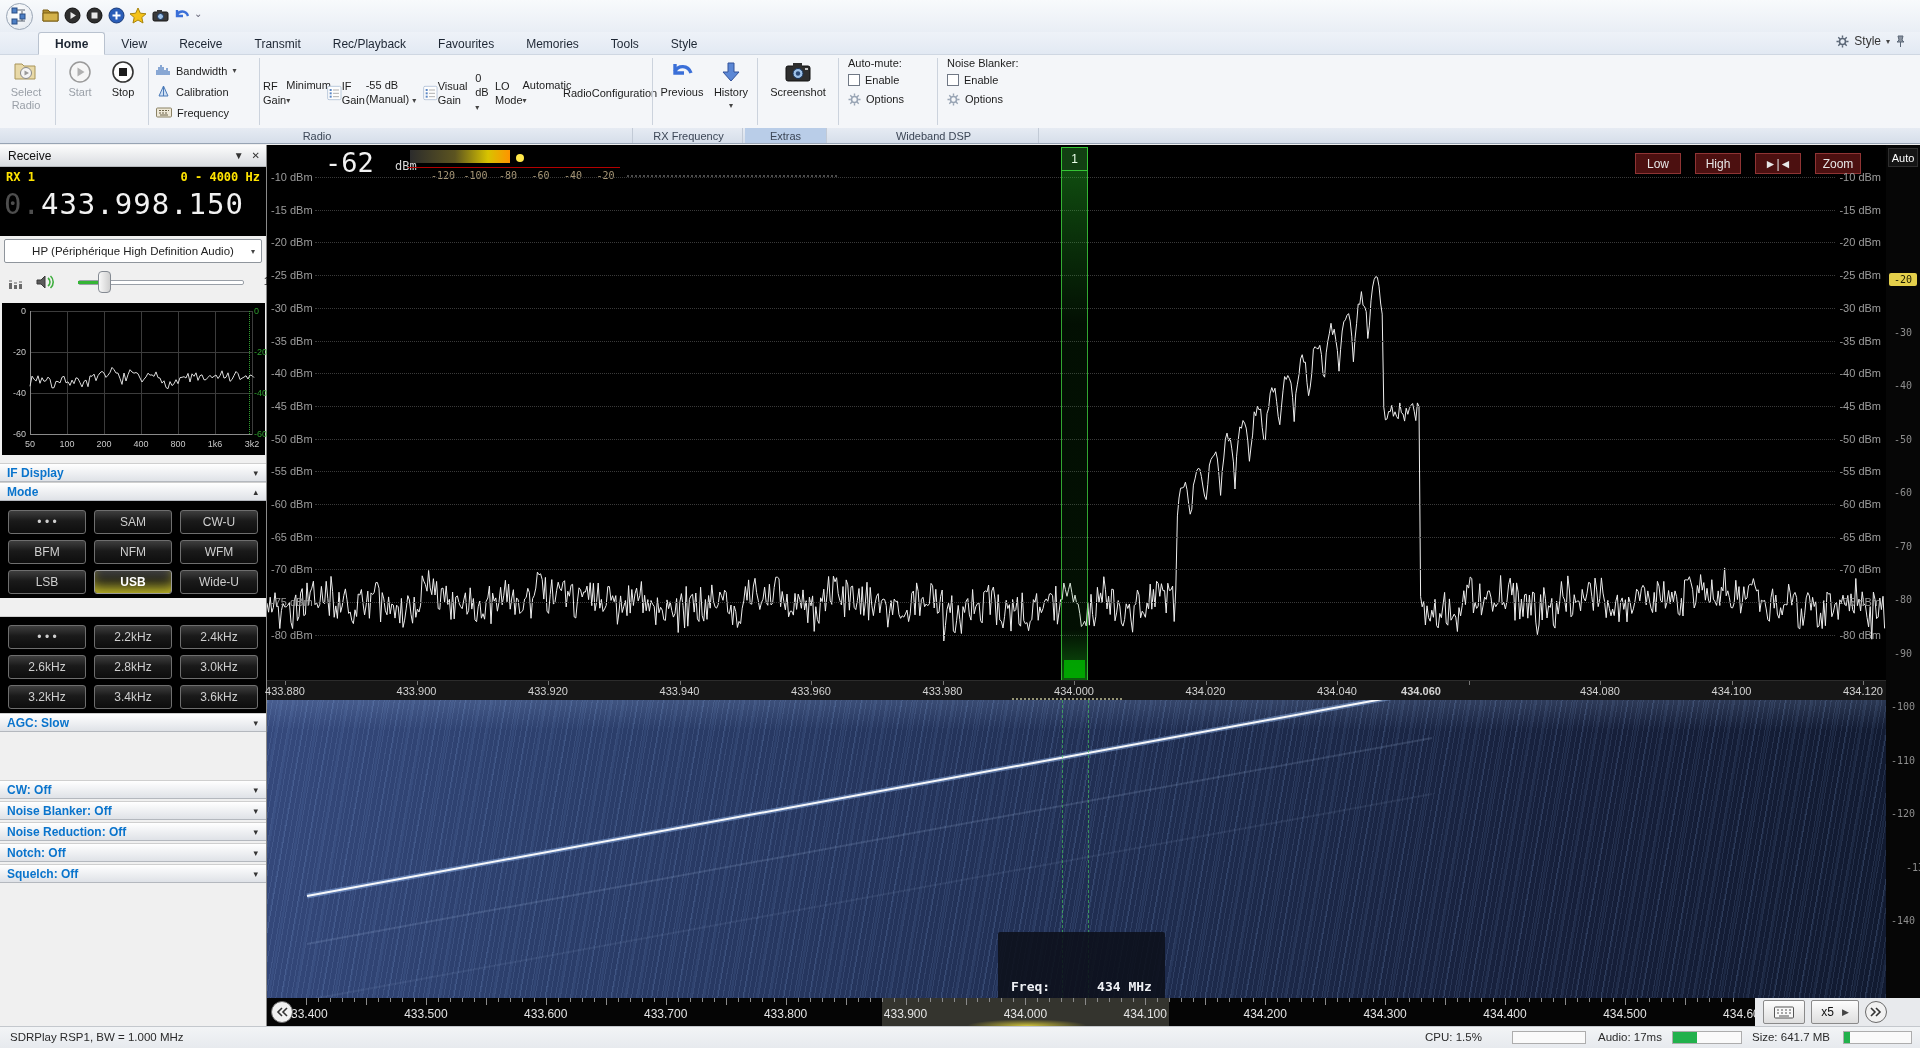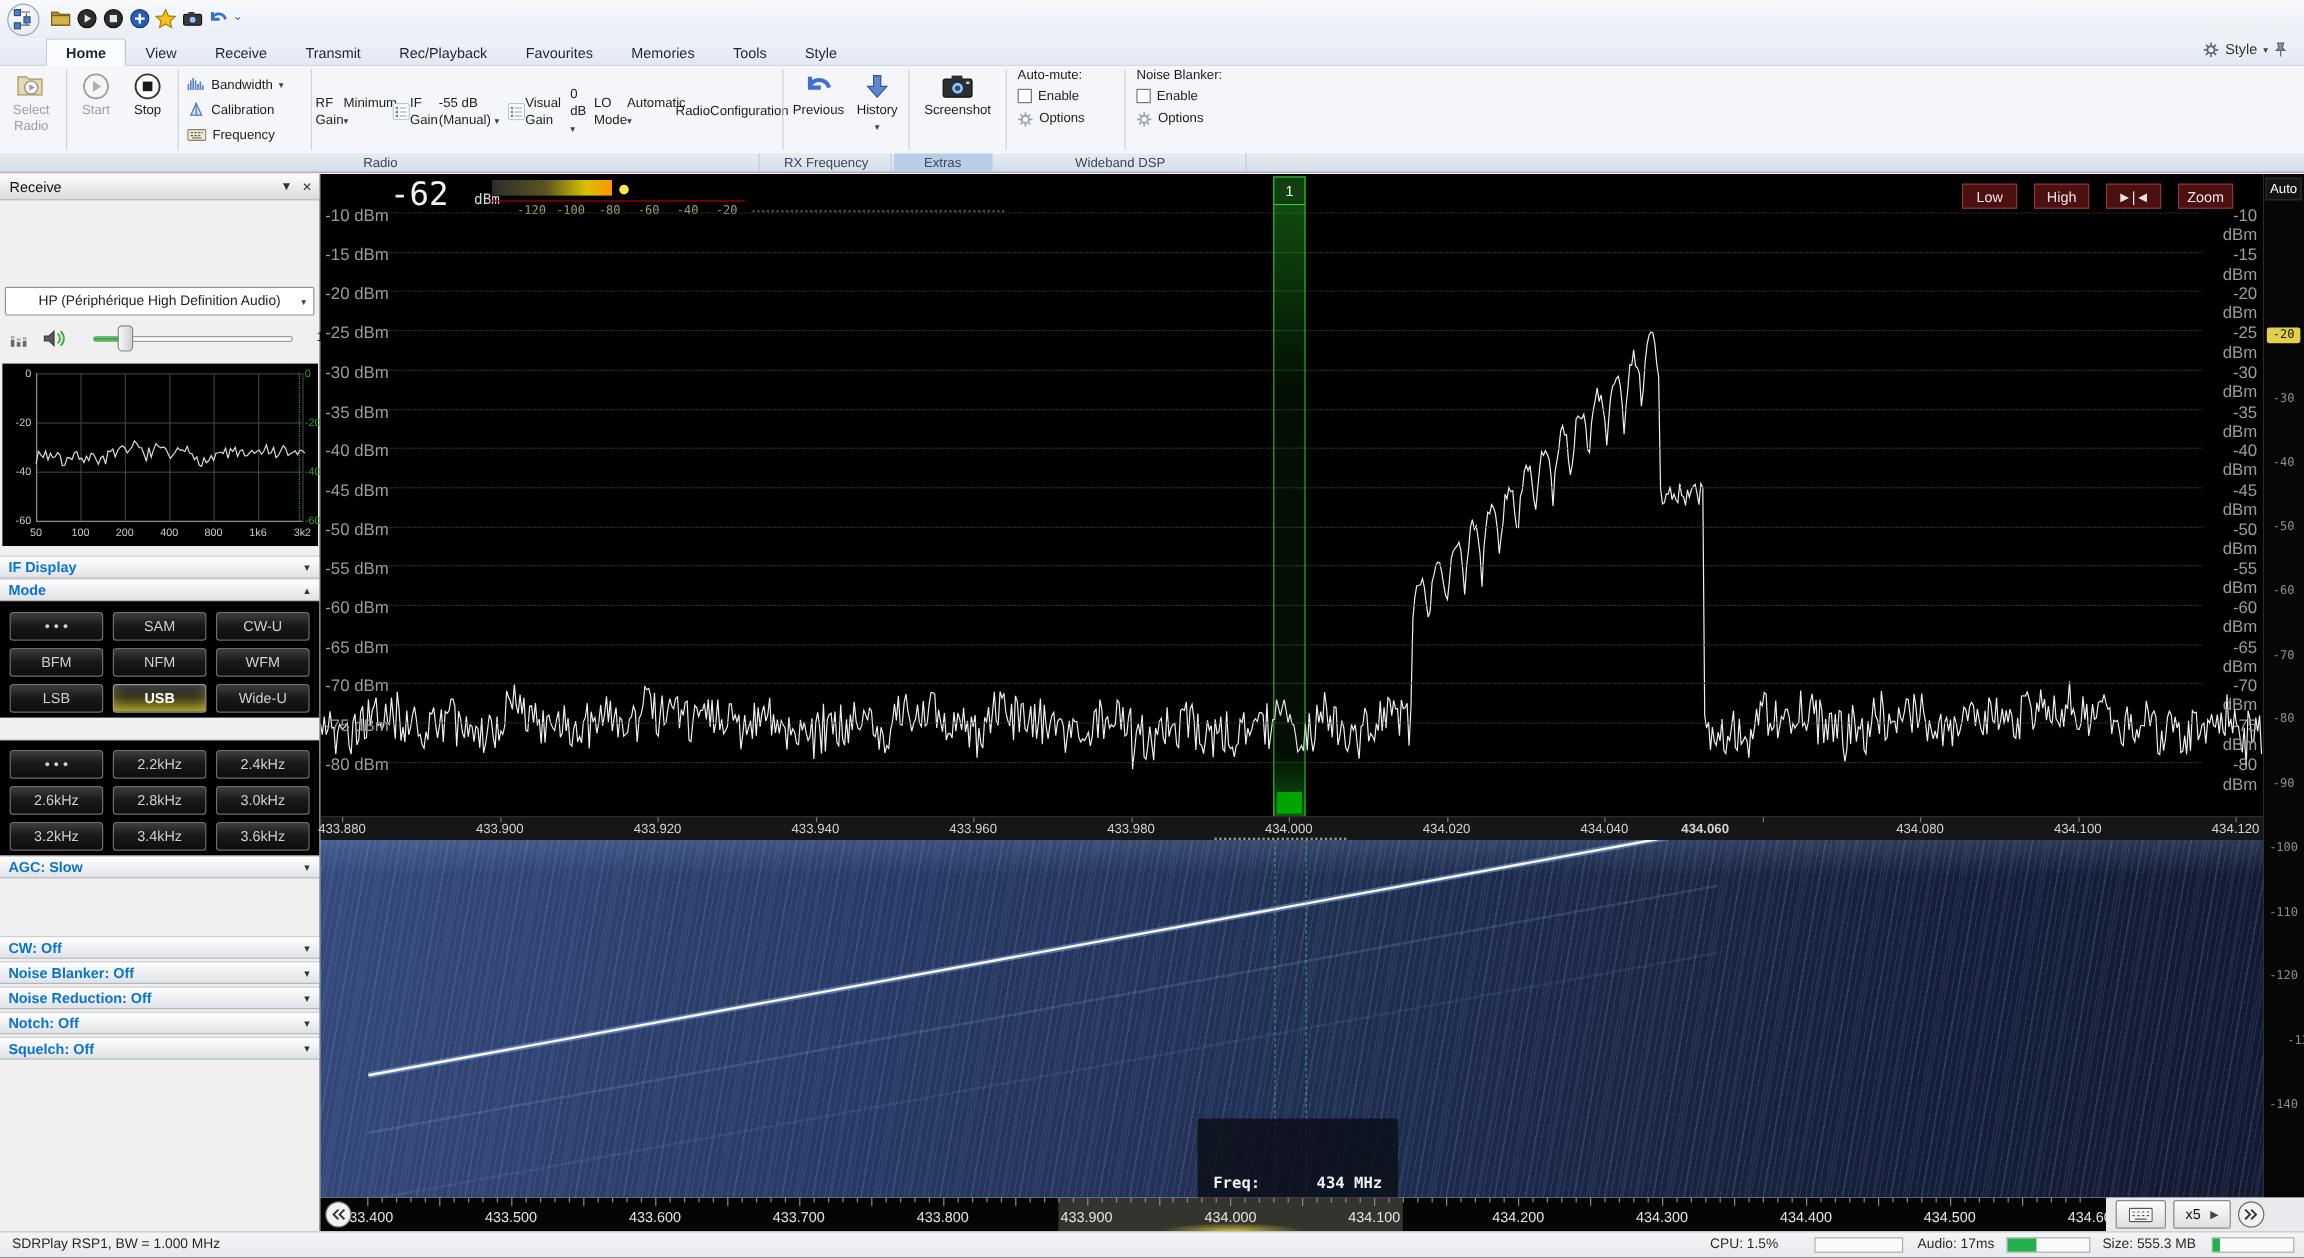--- a/index.html
+++ b/index.html
@@ -107,21 +107,21 @@
   #meterbar { position:absolute; left:143px; top:5px; width:100px; height:13px;
     background:linear-gradient(90deg,#2c2c2c,#5c5420 45%,#d8c300 78%,#ff9400 100%); }
   #meterdot { position:absolute; left:249px; top:9px; width:8px; height:8px; border-radius:50%; background:#ffe84a; }
   #meterline { position:absolute; left:141px; top:22px; width:212px; height:1px; background:#b40000; }
   .mscale { position:absolute; top:25px; width:36px; text-align:center;
     font-family:"DejaVu Sans Mono",monospace; font-size:10px; color:#a89878; }
   #meterdots { position:absolute; left:360px; top:30px; width:210px; border-top:2px dotted #4a4a4a; }
   .rngbtn { position:absolute; top:8px; width:46px; height:21px; background:#4c1010;
     border:1px solid #8f3434; color:#e6e6e6; font-size:12px; display:flex; align-items:center;
     justify-content:center; }
-  .ylab { position:absolute; font-size:14px; color:#9c9c9c; }
+  .ylab { position:absolute; font-size:11px; color:#9c9c9c; }
   .hgrid { position:absolute; left:48px; width:1520px; border-top:1px dotted #3a3a3a; }
   #marker1 { position:absolute; left:794px; top:2px; width:27px; height:24px; background:#123f12;
     border:1px solid #35c435; color:#eaffea; font-size:12px; display:flex; align-items:center;
     justify-content:center; z-index:4; }
   #markerband { position:absolute; left:794px; top:26px; width:27px; height:509px; z-index:3;
     background:linear-gradient(rgba(45,220,45,.34),rgba(25,150,25,.10) 30%,rgba(25,150,25,.10) 90%,rgba(30,200,30,.45));
     border-left:1px solid rgba(70,230,70,.7); border-right:1px solid rgba(70,230,70,.7); }
   #markerfoot { position:absolute; left:797px; top:515px; width:21px; height:18px; background:#00b400;
     opacity:.85; z-index:3; }
   #freqaxis { position:absolute; left:267px; top:680px; width:1619px; height:20px; background:#161616;
@@ -456,20 +456,27 @@
       </div>
   </div>
 
   <div id="leftpanel">
     <div id="rxheader">
       <span>Receive</span>
       <span class="hicons">
         <span>▼</span>
         <span>✕</span>
       </span>
+    </div>
+    <div id="freqbox">
+      <div id="rxrow">
+        <span>RX 1</span>
+        <span>0 - 4000 Hz</span>
+      </div>
+      <div id="freqdigits"><span class="dim">0.</span><span>433.998.150</span></div>
     </div>
     <div id="devicesel">
       <span>HP (Périphérique High Definition Audio)</span>
       <span class="drop">▾</span>
     </div>
     <div id="volrow">
       <svg class="abs" style="left:8px;top:7px" width="16" height="16" viewBox="0 0 16 16">
         <rect x="1" y="9" width="3" height="6" fill="#6a6a6a"></rect>
           <rect x="1" y="6" width="3" height="2" fill="#aaa"></rect>
         <rect x="6" y="11" width="3" height="4" fill="#6a6a6a"></rect>
@@ -877,19 +884,19 @@
   </div>
 
   <div id="statusbar">
     <div class="stext" style="left:10px">SDRPlay RSP1, BW = 1.000 MHz</div>
     <div class="stext" style="left:1425px">CPU: 1.5%</div>
     <div class="sbar" style="left:1512px;width:74px"></div>
     <div class="stext" style="left:1598px">Audio: 17ms</div>
     <div class="sbar" style="left:1672px;width:70px">
       <div class="sfill" style="width:24px"></div>
     </div>
-    <div class="stext" style="left:1752px">Size: 555.3 MB</div>
+    <div class="stext" style="left:1752px">Size: 641.7 MB</div>
     <div class="sbar" style="left:1843px;width:69px">
       <div class="sfill" style="width:6px"></div>
     </div>
   </div>
 
 </div>
 
 </body></html>

